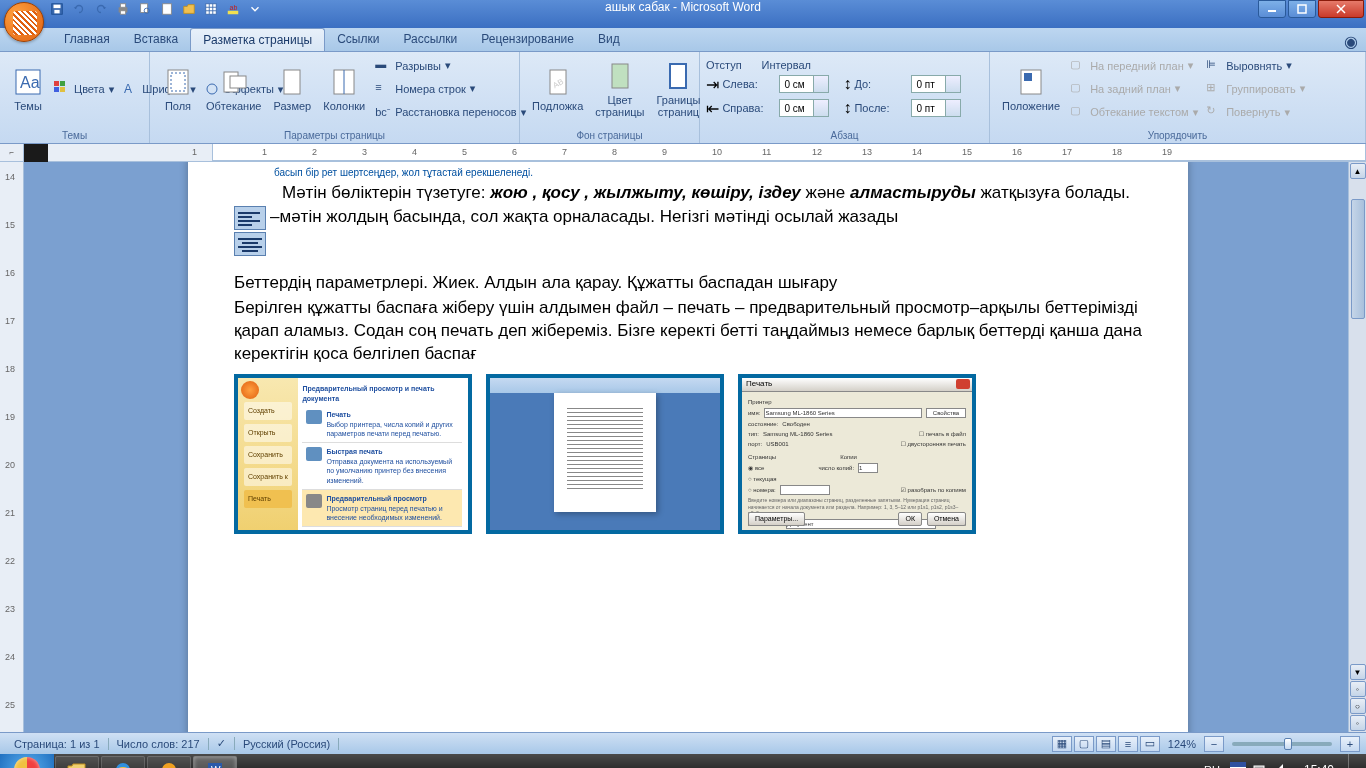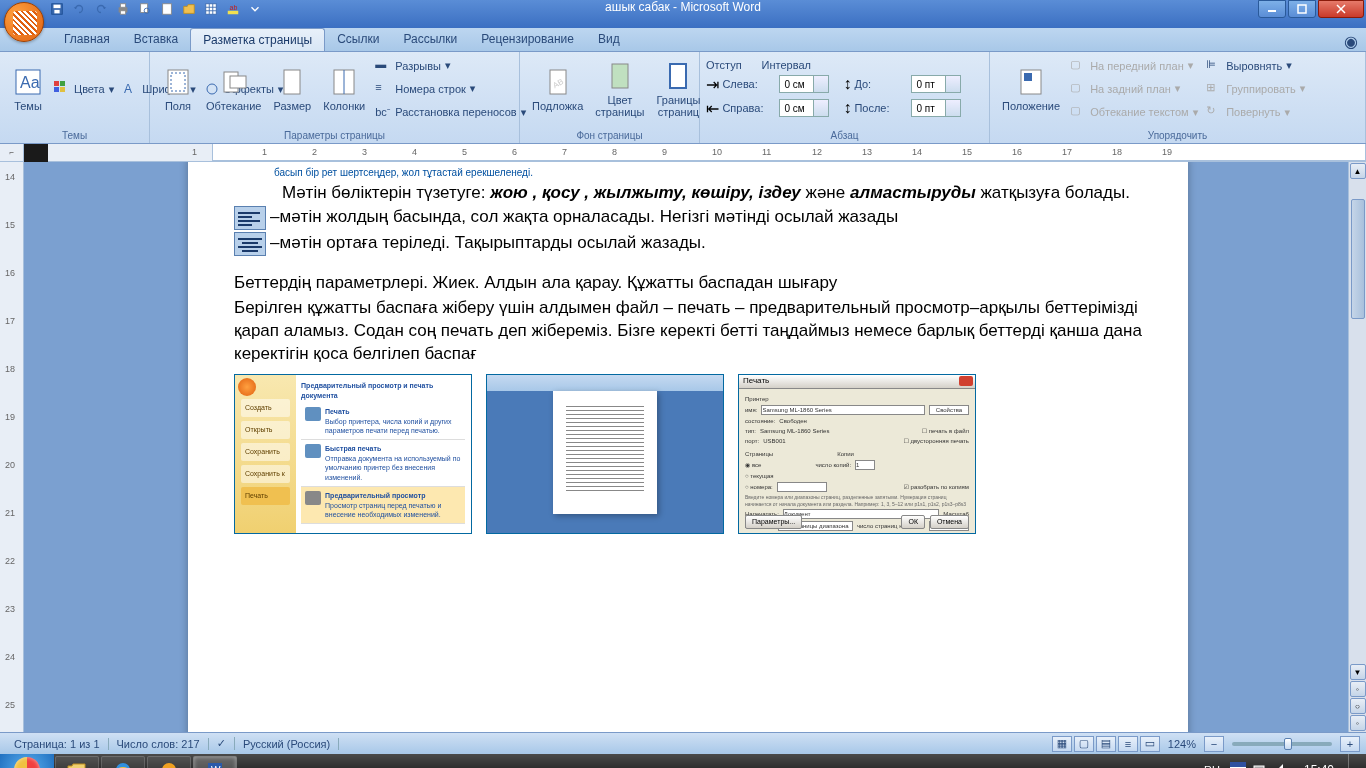--- a/index.html
+++ b/index.html
@@ -51,21 +51,21 @@
 .scroll-btn { width: 16px; height: 16px; margin: 1px auto; background: linear-gradient(#e8eef6, #c5d5e8); border: 1px solid #7a9ac8; border-radius: 2px; display: flex; align-items: center; justify-content: center; cursor: pointer; font-size: 8px; }
 .page { background: #fff; width: 1000px; margin: -6px 0 0 188px; min-height: 600px; box-shadow: 0 2px 8px rgba(0,0,0,0.3); padding: 8px 46px 20px 46px; font-family: 'Times New Roman', serif; font-size: 17px; line-height: 1.35; color: #000; }
 .page .small-blue { font-size: 10px; color: #0050a0; margin-left: 40px; }
 .page p { margin: 2px 0; }
 .indent { text-indent: 48px; }
 
 .al-icon { display:inline-block; width:32px; height:24px; background:#b8d0ea; border:1px solid #5a80b0; vertical-align:middle; margin-right:4px; position:relative; }
 .al-icon span { position:absolute; height:2px; background:#1a3a6a; }
 
 .doc-images { display: flex; gap: 14px; margin-top: 8px; }
-.doc-img { border: 1px solid #0369a1; background: #f0f0f0; height: 160px; position: relative; overflow: hidden; }
+.doc-img { border: 4px solid #0369a1; background: #f0f0f0; height: 160px; position: relative; overflow: hidden; }
 .di1 { width: 238px; background: linear-gradient(to right, #f5d890 0 26%, #fff 26% 100%); }
 .di1-side { position:absolute; left:0; top:0; width:26%; height:100%; background:linear-gradient(#f8e8b0,#f0d070); }
 .di1-side-item { height:18px; margin:4px 6px; background:rgba(255,255,255,0.5); border-radius:2px; font-size:7px; padding:2px 4px; color:#604000; display:flex; align-items:center; gap:3px; }
 .di1-right { position:absolute; left:28%; top:6px; right:6px; font-size:7px; color:#2050a0; }
 .di1-r-title { font-weight:bold; margin-bottom:3px; }
 .di1-r-item { padding:4px; border-bottom:1px solid #ddd; display:flex; gap:4px; }
 .di1-r-item.hl { background:#fde8b0; }
 .di1-printer { width:16px; height:14px; background:#6090c0; border-radius:2px; flex-shrink:0; }
 .di2 { width: 238px; background:#4a7ab8; }
 .di2-page { position:absolute; left:28%; top:10%; width:44%; height:78%; background:#fff; box-shadow:2px 2px 6px rgba(0,0,0,0.3); }
@@ -383,21 +383,21 @@
       <span class="ruler-tick" style="top: 346px; left: 5px;">21</span>
       <span class="ruler-tick" style="top: 394px; left: 5px; text-align: center;">22</span>
       <span class="ruler-tick" style="top: 442px; left: 5px;">23</span>
       <span class="ruler-tick" style="top: 490px; left: 5px;">24</span>
       <span class="ruler-tick" style="top: 538px; left: 5px;">25</span>
     </div>
   <div class="page">
     <p class="small-blue">басып бір рет шертсеңдер, жол тұтастай ерекшеленеді.</p>
     <p class="indent"><span>Мәтін бөліктерін түзетуге: </span><em><b>жою , қосу , жылжыту, көшіру, іздеу</b></em><span>  және </span><em><b>алмастыруды</b></em><span> жатқызуға болады.</span></p>
     <p><span class="al-icon"><span style="left:3px;top:5px;width:22px"></span><span style="left:3px;top:9px;width:14px"></span><span style="left:3px;top:13px;width:22px"></span><span style="left:3px;top:17px;width:14px"></span></span><span>–мәтін жолдың басында, сол жақта орналасады. Негізгі мәтінді осылай жазады</span></p>
-    <p><span class="al-icon"><span style="left:3px;top:5px;width:24px"></span><span style="left:7px;top:9px;width:16px"></span><span style="left:3px;top:13px;width:24px"></span><span style="left:7px;top:17px;width:16px"></span></span><span>–мәтін ортаға теріледі. Тақырыптарды осылай жазады.</span></p>
+    <p><span class="al-icon"><span style="left:3px;top:5px;width:24px"></span><span style="left:7px;top:9px;width:16px"></span><span style="left:3px;top:13px;width:24px"></span><span style="left:7px;top:17px;width:16px"></span></span></p>
     <p style="height:12px"></p>
     <p>Беттердің параметрлері. Жиек. Алдын ала қарау. Құжатты баспадан шығару</p>
     <p>Берілген құжатты баспаға жіберу үшін алдымен файл – печать – предварительный просмотр–арқылы беттерімізді қарап аламыз. Содан соң печать деп жібереміз. Бізге керекті бетті таңдаймыз немесе барлық беттерді қанша дана керектігін қоса белгілеп баспағ</p>
     <div class="doc-images">
 
       <div class="doc-img di1">
         <div class="di1-side">
           <div style="position:absolute;left:3px;top:3px;width:18px;height:18px;border-radius:50%;background:radial-gradient(circle,#ffa040,#e06010)"></div>
           <div style="margin-top:24px">
           <div class="di1-side-item">Создать</div>

